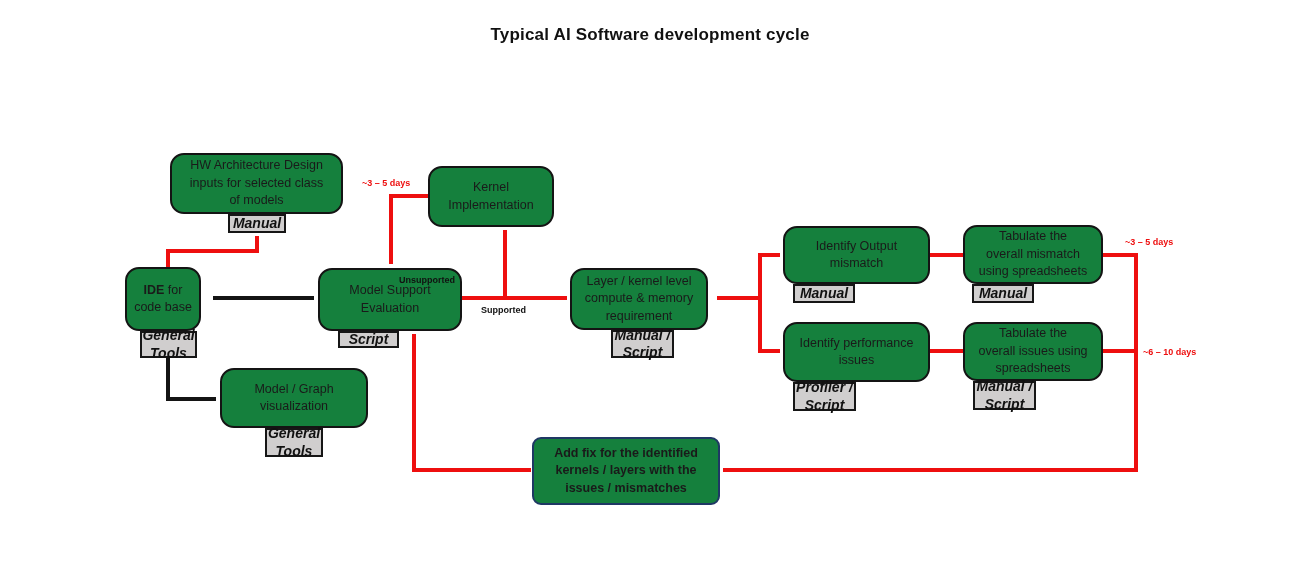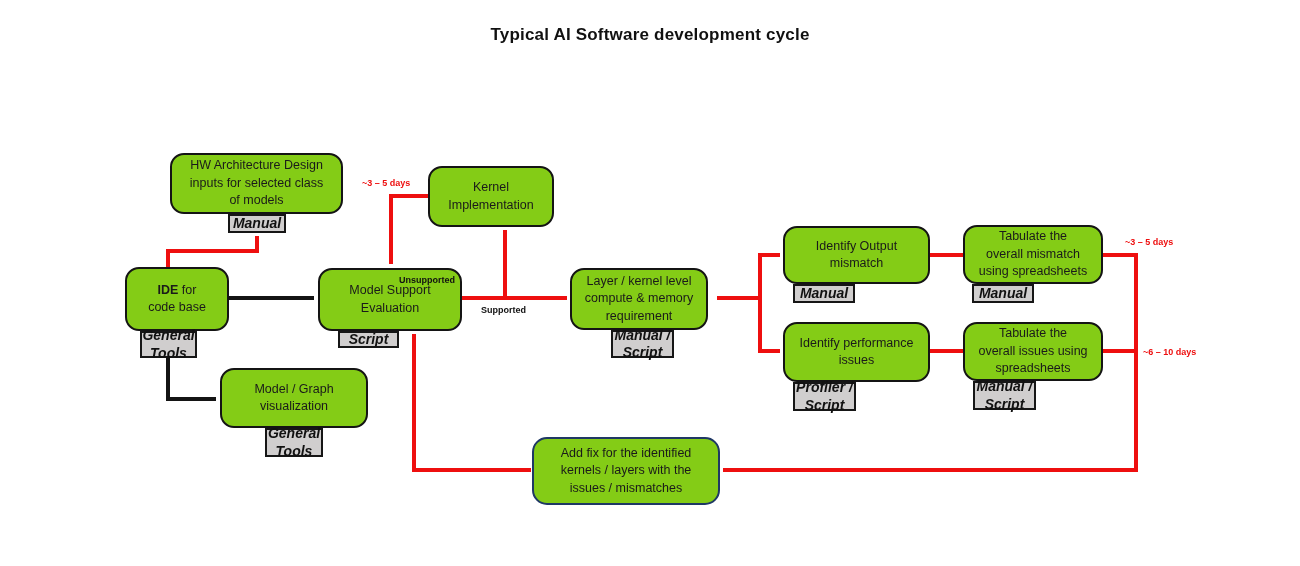--- a/index.html
+++ b/index.html
@@ -18,27 +18,27 @@
   #wires path.red{stroke:var(--red);stroke-width:4;}
   #wires path.blk{stroke:var(--ink);stroke-width:4;}
   .mk-red{fill:var(--red);}
   .mk-blk{fill:var(--ink);}
 
   .title{
     position:absolute;left:0;top:25px;width:1300px;text-align:center;
     font-size:17px;font-weight:bold;color:#111;letter-spacing:.2px;
   }
   .node{
-    position:absolute;box-sizing:border-box;background:#84cc16;
+    position:absolute;box-sizing:border-box;background:#15803d;
     border:2.5px solid var(--ink);border-radius:14px;
     display:flex;align-items:center;justify-content:center;text-align:center;
     font-size:12.5px;line-height:1.4;color:#1a1a1a;
     white-space:pre-line;z-index:2;padding:4px 6px;
   }
-  .node.navy{border-color:var(--navy);border-radius:15px;}
+  .node.navy{border-color:var(--navy);border-radius:9px;font-weight:bold;}
   .node .b{font-weight:bold;}
   .node .block{display:block;}
   .tag{
     position:absolute;box-sizing:border-box;background:var(--tag-bg);
     border:2px solid #161616;
     display:flex;align-items:center;justify-content:center;text-align:center;
     font-size:14px;font-weight:bold;font-style:italic;color:#111;
     white-space:pre-line;line-height:1.25;z-index:3;
   }
   .edge-label{
@@ -79,21 +79,21 @@
 
     <path class="blk" d="M213,298 L314,298" marker-end="url(#arrow-blk)"></path>
     <path class="blk" d="M168,357 L168,399 L216,399" marker-end="url(#arrow-blk)"></path>
   </svg>
 
   <div class="node" style="left:170px;top:153px;width:173px;height:61px;">HW Architecture Design
 inputs for selected class
 of models</div>
   <div class="tag" style="left:228px;top:214px;width:58px;height:19px;">Manual</div>
 
-  <div class="node" style="left:125px;top:267px;width:104px;height:64px;">
+  <div class="node" style="left:125px;top:267px;width:76px;height:64px;">
     <div><span class="b">IDE</span> <span>for</span><span class="block">code base</span></div>
   </div>
   <div class="tag" style="left:140px;top:331px;width:57px;height:27px;">General
 Tools</div>
 
   <div class="node" style="left:220px;top:368px;width:148px;height:60px;">Model / Graph
 visualization</div>
   <div class="tag" style="left:265px;top:428px;width:58px;height:29px;">General
 Tools</div>
 

